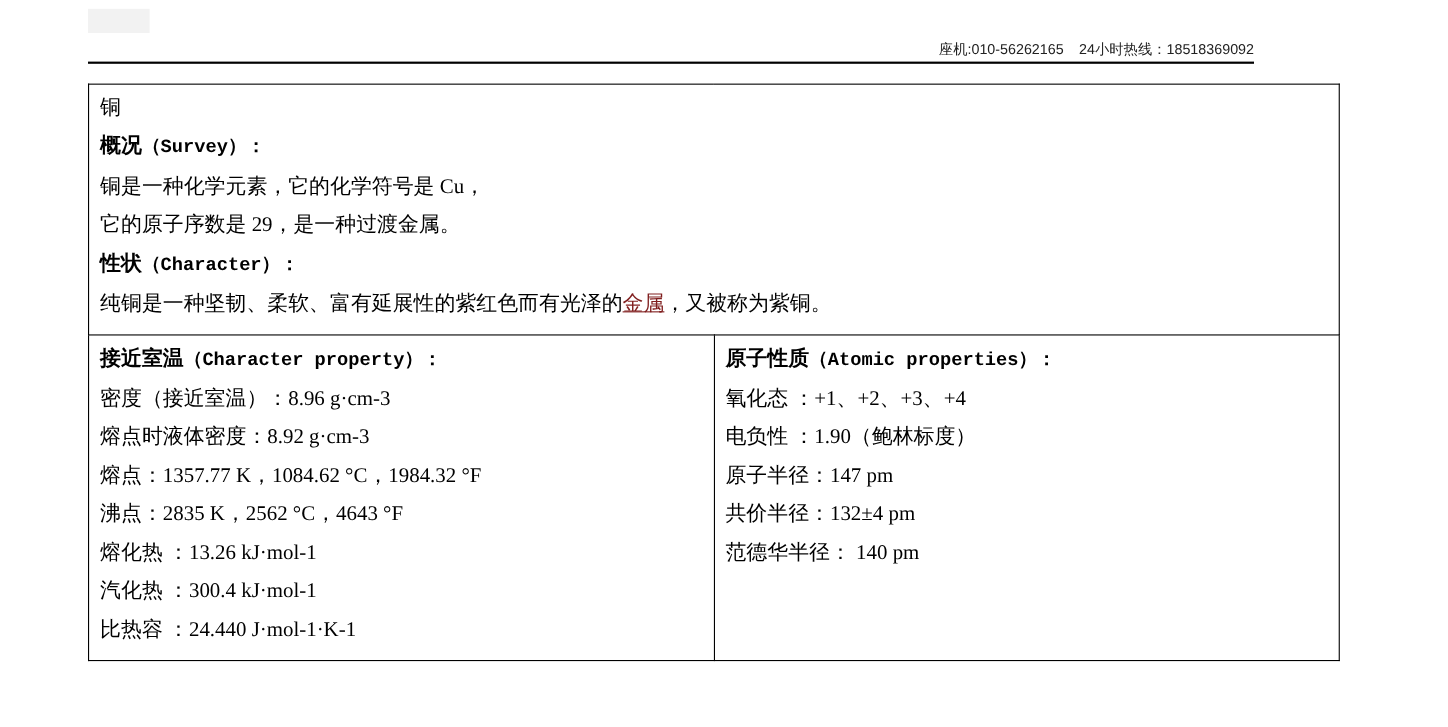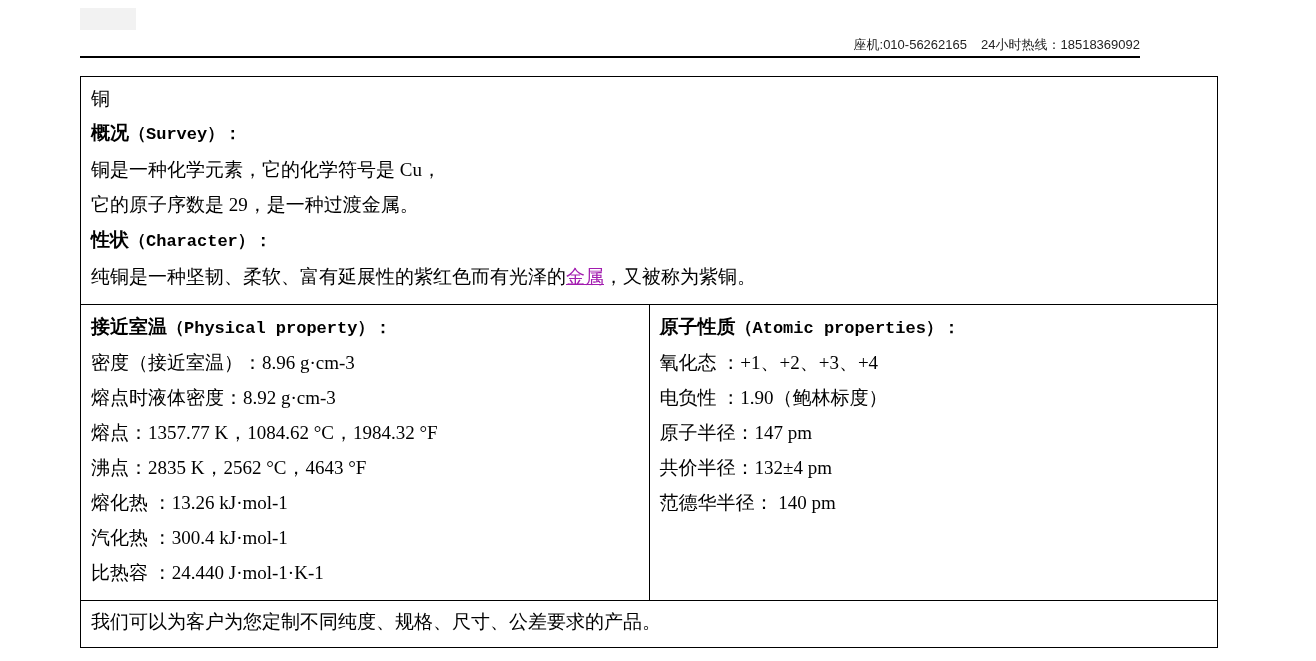--- a/index.html
+++ b/index.html
@@ -85,21 +85,21 @@
   .bold {
     font-weight: bold;
     font-family: Liberation Mono, monospace;
   }
   .latin {
     font-family: "Liberation Mono", monospace;
     font-size: 17px;
     text-align: right;
   }
   .link {
-    color: #a21caf;
+    color: #7f1d1d;
     text-decoration: underline;
   }
   .footer-note {
     font-size: 19px;
     line-height: 30px;
   }
   .half-cell {
     width: 50%;
   }
 </style>
@@ -130,42 +130,37 @@
           <span class="bold">性状</span><span class="latin bold">（Character）：</span>
         </div>
         <div class="cell-line">
           <span>纯铜是一种坚韧、柔软、富有延展性的紫红色而有光泽的</span><span class="link">金属</span><span>，又被称为紫铜。</span>
         </div>
       </td>
     </tr>
     <tr>
       <td class="half-cell">
         <div class="cell-line small-top">
-          <span class="bold">接近室温</span><span class="latin bold">（Physical property）：</span>
+          <span class="bold">接近室温</span><span class="latin bold">（Character property）：</span>
         </div>
         <div class="cell-line">密度（接近室温）：8.96 g·cm-3</div>
         <div class="cell-line">熔点时液体密度：8.92 g·cm-3</div>
         <div class="cell-line">熔点：1357.77 K，1084.62 °C，1984.32 °F</div>
         <div class="cell-line">沸点：2835 K，2562 °C，4643 °F</div>
         <div class="cell-line">熔化热 ：13.26 kJ·mol-1</div>
         <div class="cell-line">汽化热 ：300.4 kJ·mol-1</div>
         <div class="cell-line">比热容 ：24.440 J·mol-1·K-1</div>
       </td>
       <td class="half-cell">
         <div class="cell-line small-top">
           <span class="bold">原子性质</span><span class="latin bold">（Atomic properties）：</span>
         </div>
         <div class="cell-line">氧化态 ：+1、+2、+3、+4</div>
         <div class="cell-line">电负性 ：1.90（鲍林标度）</div>
         <div class="cell-line">原子半径：147 pm</div>
         <div class="cell-line">共价半径：132±4 pm</div>
         <div class="cell-line">范德华半径： 140 pm</div>
       </td>
     </tr>
-    <tr>
-      <td colspan="2">
-        <div class="footer-note">我们可以为客户为您定制不同纯度、规格、尺寸、公差要求的产品。</div>
-      </td>
-    </tr>
   </tbody>
     </table>
 
 </div>
 
 </body></html>

